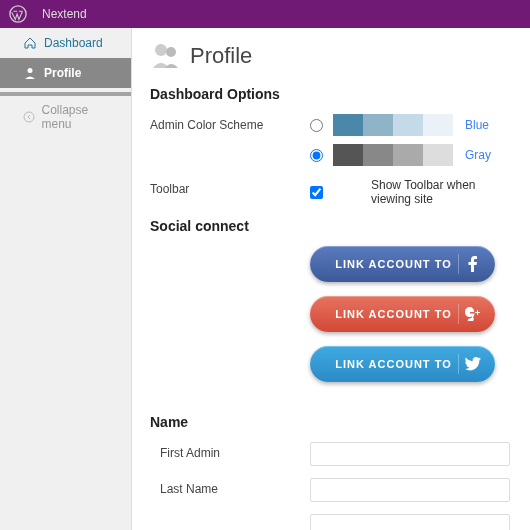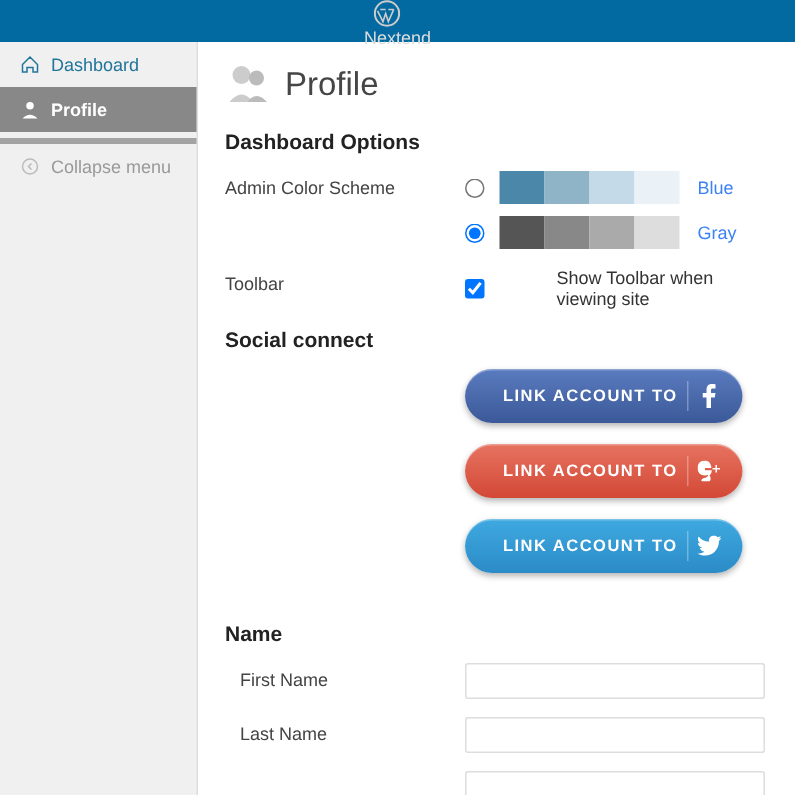--- a/index.html
+++ b/index.html
@@ -1,26 +1,26 @@
 <!DOCTYPE html>
 <html><head>
 <meta charset="utf-8">
 <style>
 * { margin: 0; padding: 0; box-sizing: border-box; }
 body { font-family: Arial, sans-serif; font-size: 13px; color: #333; background: #fff; }
 
-.admin-bar { background: #0369a1; height: 28px; display: flex; align-items: center; padding: 0 8px; color: #ccc; flex-direction: column; }
+.admin-bar { background: #701a75; height: 28px; display: flex; align-items: center; padding: 0 8px; color: #ccc; }
 .wp-logo { width: 20px; height: 20px; margin-right: 14px; display: flex; align-items: center; justify-content: center; }
 .wp-logo svg { width: 18px; height: 18px; }
 .site-name { font-size: 12px; color: #ddd; }
 
 .wrap { display: flex; min-height: calc(100vh - 28px); }
 
 .sidebar { width: 132px; background: #f0f0f0; border-right: 1px solid #ddd; }
-.menu-item { display: flex; align-items: center; padding: 7px 12px; font-size: 12px; cursor: pointer; }
+.menu-item { display: flex; align-items: center; padding: 7px 22px; font-size: 12px; cursor: pointer; }
 .menu-item .icon { width: 16px; height: 16px; margin-right: 6px; display: flex; align-items: center; justify-content: center; }
 .menu-item.dashboard { color: #21759b; }
 .menu-item.profile { background: #888; color: #fff; font-weight: bold; }
 .menu-item.collapse { color: #999; border-top: 4px solid #a3a3a3; margin-top: 4px; }
 
 .content { flex: 1; padding: 12px 18px; }
 .page-header { display: flex; align-items: center; margin-bottom: 14px; }
 .page-header .avatar-icon { width: 32px; height: 32px; margin-right: 8px; }
 .page-header h1 { font-size: 22px; font-weight: normal; color: #464646; }
 
@@ -174,21 +174,21 @@
               <path d="M16 1.7 C15.4 2 14.8 2.1 14.1 2.2 14.8 1.8 15.3 1.1 15.5 0.3 14.9 0.7 14.2 1 13.4 1.1 12.8 0.4 11.9 0 11 0 9.1 0 7.6 1.5 7.6 3.4 7.6 3.7 7.6 3.9 7.7 4.2 4.9 4 2.4 2.7 0.8 0.6 0.5 1.1 0.3 1.8 0.3 2.4 0.3 3.6 0.9 4.6 1.8 5.2 1.3 5.2 0.8 5 0.3 4.8 V4.9 C0.3 6.5 1.5 7.9 3 8.2 2.7 8.3 2.4 8.3 2.1 8.3 1.9 8.3 1.7 8.3 1.5 8.3 1.9 9.6 3.1 10.6 4.6 10.6 3.5 11.5 2.1 12 0.6 12 0.3 12 0.1 12 0 12 1.5 12.9 3.2 13.4 5 13.4 11 13.4 14.3 8.4 14.3 4 14.3 3.9 14.3 3.7 14.3 3.6 15 3.1 15.5 2.5 16 1.7 Z" fill="#fff"></path>
             </svg>
         </span>
       </div>
     </div>
 
     <h2 class="section">Name</h2>
 
     <div class="name-fields">
       <div class="field-row">
-        <div class="field-label">First Name</div>
+        <div class="field-label">First Admin</div>
         <div class="field-value"><input type="text" value="" style=""></div>
       </div>
       <div class="field-row">
         <div class="field-label">Last Name</div>
         <div class="field-value"><input type="text" value="" style=""></div>
       </div>
       <div class="field-row">
         <div class="field-label">
           
           

